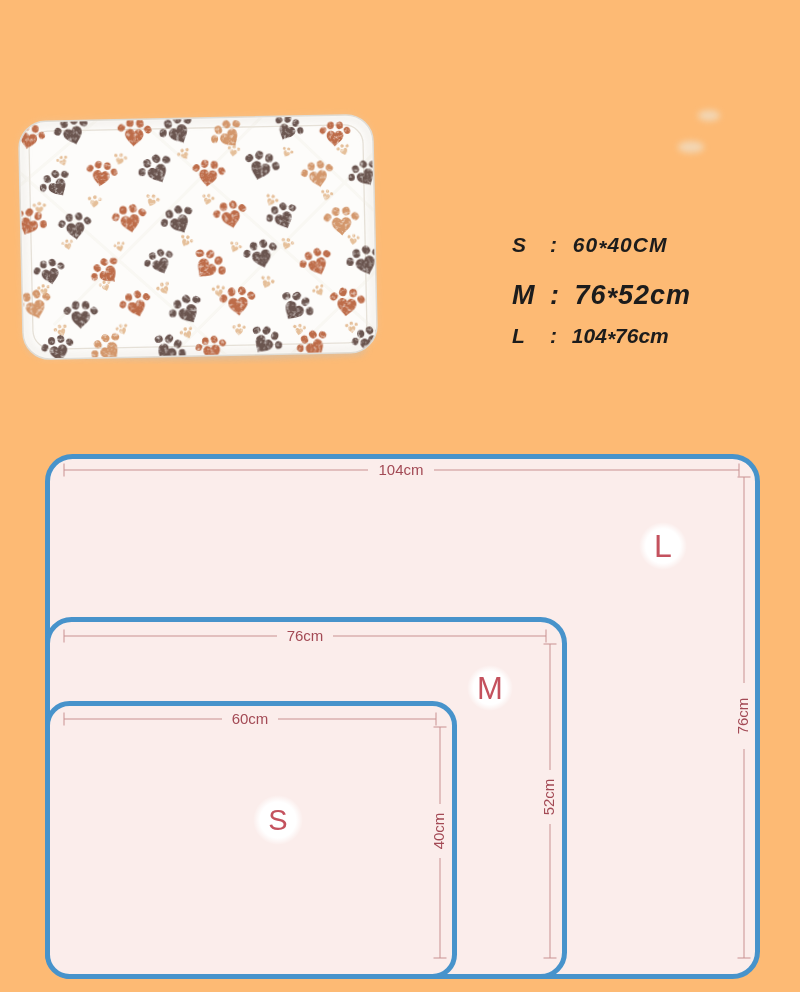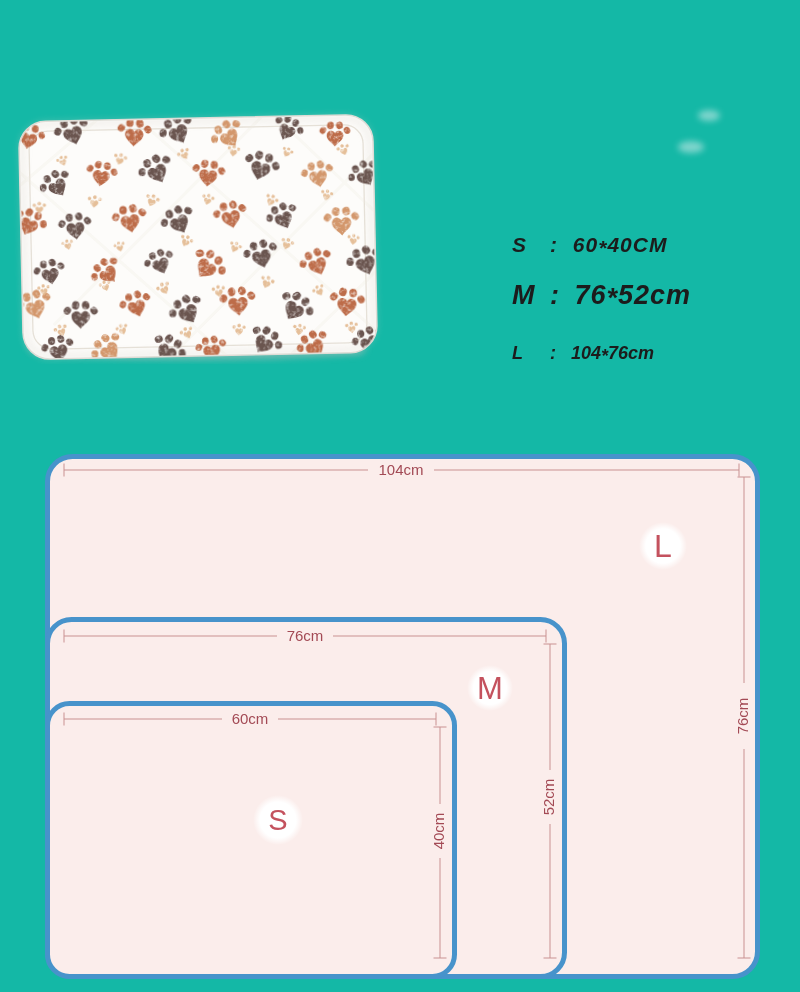--- a/index.html
+++ b/index.html
@@ -1,16 +1,16 @@
 <!DOCTYPE html>
 <html><head>
 <meta charset="utf-8">
 <style>
   html,body{margin:0;padding:0;background:#ffffff;}
-  #page{position:relative;width:800px;height:992px;background:#14b8a6;overflow:hidden;
+  #page{position:relative;width:800px;height:992px;background:#fdba74;overflow:hidden;
         font-family:"Liberation Sans",sans-serif;}
   .szline{position:absolute;font-family:"Liberation Sans",sans-serif;font-weight:bold;
           font-style:italic;color:#1c1c1c;white-space:pre;}
   .szk{display:inline-block;width:38px;}
   .szc{display:inline-block;width:16px;}
   .ast{display:inline-block;transform:translateY(2.5px);}
 </style>
 </head>
 <body>
 <div id="page">
@@ -143,21 +143,21 @@
   </svg>
 
   <div style="position:absolute;left:698px;top:110px;width:22px;height:11px;background:#e8f2f3;border-radius:50%;filter:blur(3px);opacity:0.5;"></div>
 
   <div style="position:absolute;left:678px;top:141px;width:26px;height:12px;background:#e8f2f3;border-radius:50%;filter:blur(3px);opacity:0.5;"></div>
 
   <div class="szline" style="left:512px;top:233px;font-size:21px;letter-spacing:1px;"><span class="szk">S</span><span class="szc">:</span> 60<span class="ast">*</span>40CM</div>
 
   <div class="szline" style="left:512px;top:280px;font-size:27px;letter-spacing:1px;"><span class="szk">M</span><span class="szc">:</span> 76<span class="ast">*</span>52cm</div>
 
-  <div class="szline" style="left:512px;top:343px;font-size:18px;letter-spacing:0px;font-style:italic;"><span class="szk">L</span><span class="szc">:</span> 104<span class="ast">*</span>76cm</div>
+  <div class="szline" style="left:512px;top:324px;font-size:21px;letter-spacing:0px;font-style:italic;"><span class="szk">L</span><span class="szc">:</span> 104<span class="ast">*</span>76cm</div>
 
   <svg id="diagram" width="800" height="552" viewBox="0 0 800 552" style="position:absolute;left:0;top:440px;">
     <defs>
       <radialGradient id="badge" cx="0.5" cy="0.5" r="0.5">
         <stop offset="0" stop-color="#ffffff"></stop>
         <stop offset="0.72" stop-color="#ffffff"></stop>
         <stop offset="1" stop-color="#ffffff" stop-opacity="0"></stop>
       </radialGradient>
     </defs>
 

